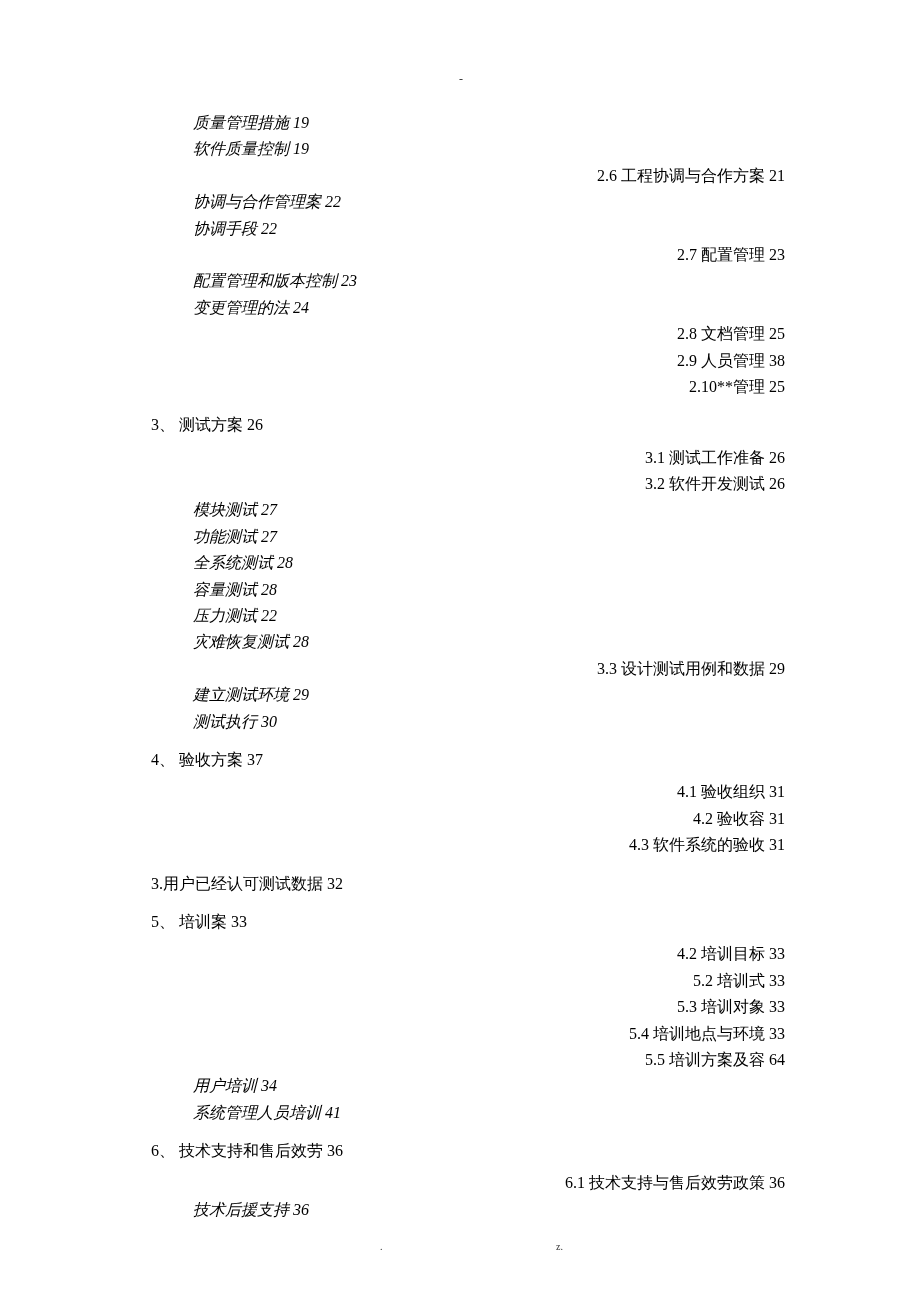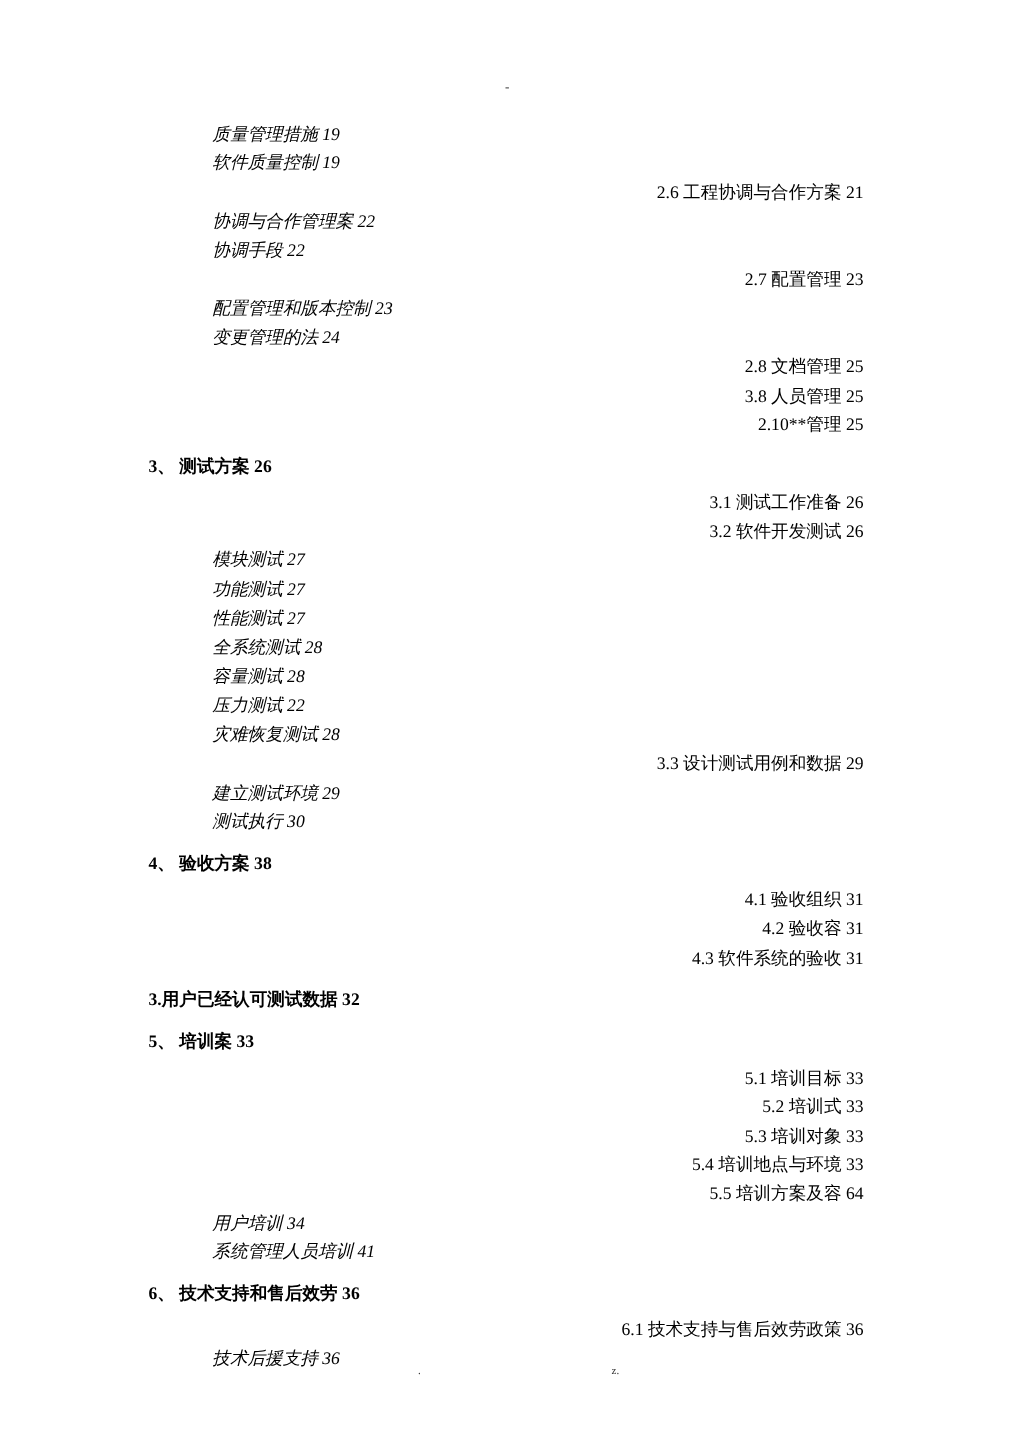--- a/index.html
+++ b/index.html
@@ -32,24 +32,24 @@
     color: #333;
   }
   .footer-z {
     position: absolute;
     bottom: 50px;
     left: 556px;
     font-size: 10px;
     color: #333;
   }
   .l1 {
-    font-weight: bold;
+    font-weight: normal;
     margin-top: 12px;
     margin-bottom: 6px;
-    margin-left: 0;
+    margin-left: 16px;
   }
   .l2 {
     margin-left: 30px;
     text-align: right;
   }
   .l3 {
     margin-left: 58px;
     font-style: italic;
     font-family: "KaiTi", "STKaiti_GB2312", "楷体", serif;
   }
@@ -62,42 +62,41 @@
 <div class="page">
   <div class="l3">质量管理措施 19</div>
   <div class="l3">软件质量控制 19</div>
   <div class="l2">2.6 工程协调与合作方案 21</div>
   <div class="l3">协调与合作管理案 22</div>
   <div class="l3">协调手段 22</div>
   <div class="l2">2.7 配置管理 23</div>
   <div class="l3">配置管理和版本控制 23</div>
   <div class="l3">变更管理的法 24</div>
   <div class="l2">2.8 文档管理 25</div>
-  <div class="l2">3.8 人员管理 25</div>
+  <div class="l2">2.9 人员管理 38</div>
   <div class="l2">2.10**管理 25</div>
   <div class="l1">3、 测试方案 26</div>
   <div class="l2">3.1 测试工作准备 26</div>
   <div class="l2">3.2 软件开发测试 26</div>
   <div class="l3">模块测试 27</div>
   <div class="l3">功能测试 27</div>
-  <div class="l3">性能测试 27</div>
   <div class="l3">全系统测试 28</div>
   <div class="l3">容量测试 28</div>
   <div class="l3">压力测试 22</div>
   <div class="l3">灾难恢复测试 28</div>
   <div class="l2">3.3 设计测试用例和数据 29</div>
   <div class="l3">建立测试环境 29</div>
   <div class="l3">测试执行 30</div>
-  <div class="l1">4、 验收方案 38</div>
+  <div class="l1">4、 验收方案 37</div>
   <div class="l2">4.1 验收组织 31</div>
   <div class="l2">4.2 验收容 31</div>
   <div class="l2">4.3 软件系统的验收 31</div>
   <div class="l1">3.用户已经认可测试数据 32</div>
   <div class="l1">5、 培训案 33</div>
-  <div class="l2">5.1 培训目标 33</div>
+  <div class="l2">4.2 培训目标 33</div>
   <div class="l2">5.2 培训式 33</div>
   <div class="l2">5.3 培训对象 33</div>
   <div class="l2">5.4 培训地点与环境 33</div>
   <div class="l2">5.5 培训方案及容 64</div>
   <div class="l3">用户培训 34</div>
   <div class="l3">系统管理人员培训 41</div>
   <div class="l1">6、 技术支持和售后效劳 36</div>
   <div class="l2">6.1 技术支持与售后效劳政策 36</div>
   <div class="l3">技术后援支持 36</div>
 </div>

